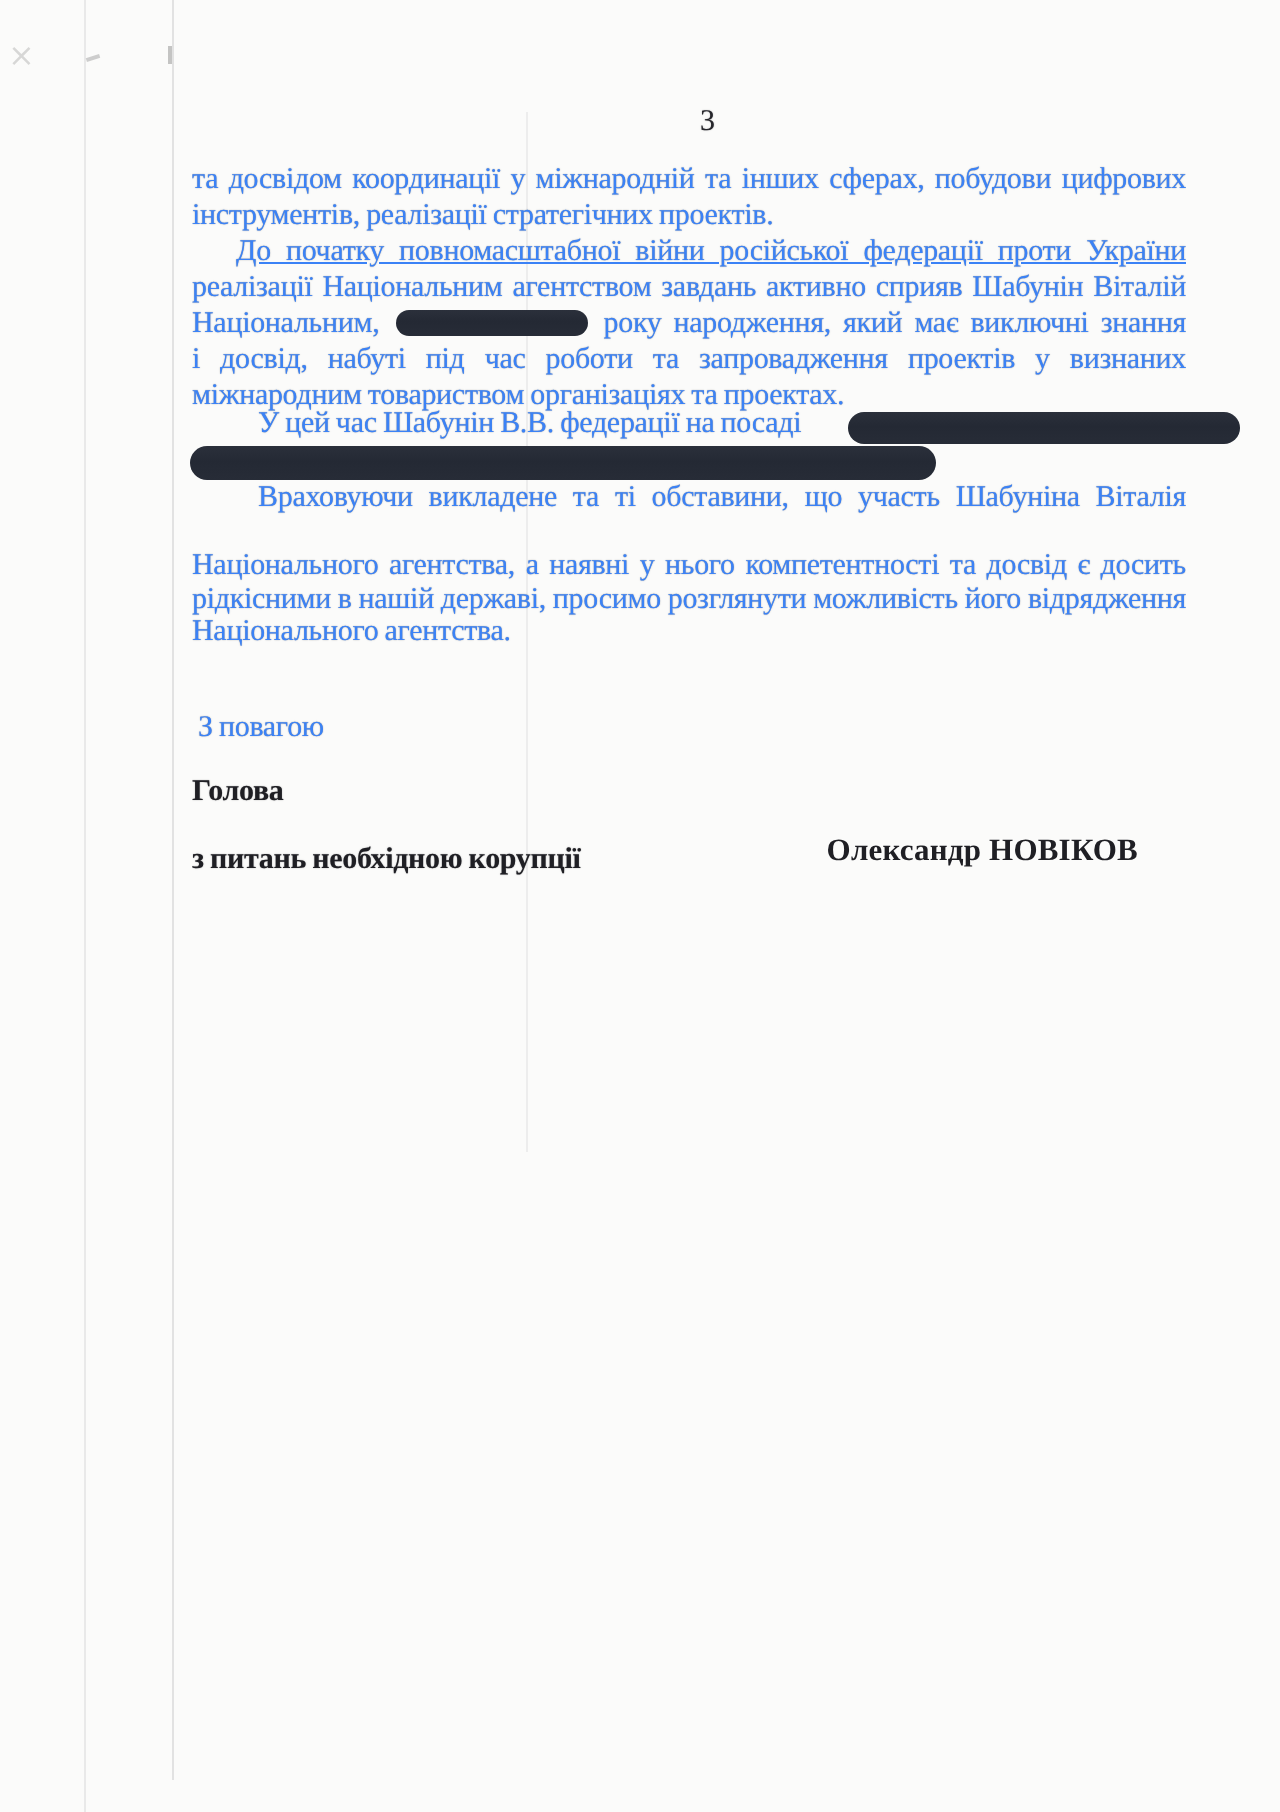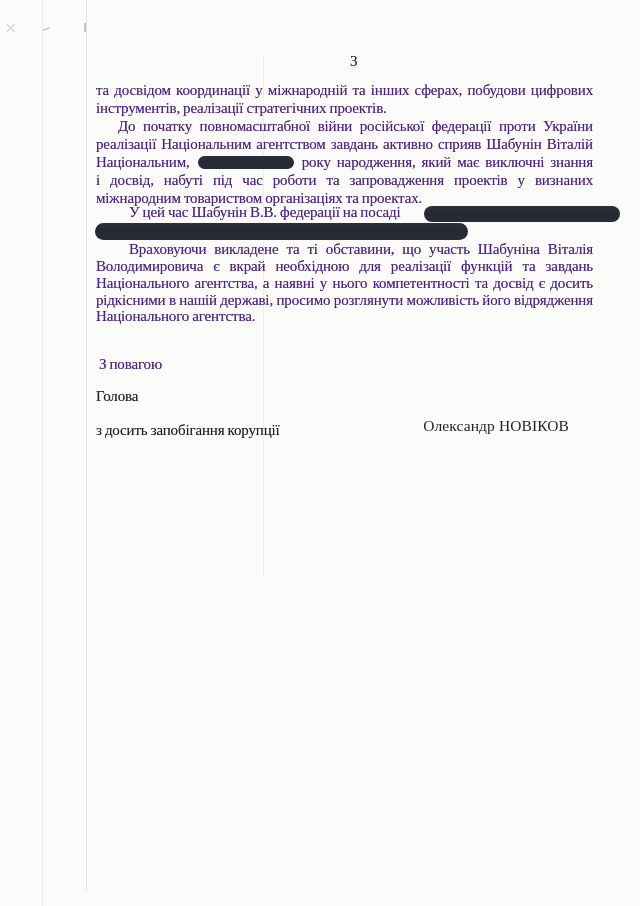--- a/index.html
+++ b/index.html
@@ -15,33 +15,33 @@
     overflow:hidden;
     color:#26262b;
   }
   
   .txt{
     position:absolute;
     left:96px;width:497px;height:19px;
     font-size:15px;line-height:18px;
     letter-spacing:-0.15px;
     word-spacing:-0.5px;
-    color:#4c1d95;
+    color:#3b82f6;
     text-shadow:0 0 0.6px rgba(45,45,50,0.55);
     overflow:hidden;
     white-space:nowrap;
   }
   .j{ 
     white-space:normal;
     text-align:justify;
     text-align-last:justify;
   }
-  .ind22{padding-left:22px;box-sizing:border-box;}
+  .ind22{padding-left:22px;box-sizing:border-box;text-decoration:underline;}
   .ind33{padding-left:33px;box-sizing:border-box;}
-  .b{font-weight:normal;color:#1f1f24;}
+  .b{font-weight:bold;color:#1f1f24;}
   .pagenum{
     position:absolute;top:52px;left:350px;width:20px;
     font-size:15px;line-height:18px;
     text-shadow:0 0 0.6px rgba(45,45,50,0.5);
   }
   .name-line{
     position:absolute;top:417px;left:87px;width:482px;
     height:19px;font-size:15.5px;line-height:18px;
     text-align:right;letter-spacing:0.1px;
   }
@@ -100,24 +100,23 @@
     <span>року народження, який має виключні знання</span>
   </div>
   <div class="txt j" style="top:171px">і досвід, набуті під час роботи та запровадження проектів у визнаних</div>
   <div class="txt" style="top:189px">міжнародним товариством організаціях та проектах.</div>
 
   <div class="txt ind33" style="top:203px">У цей час Шабунін В.В. федерації на посаді</div>
   <div class="redact bar-b"></div>
   <div class="redact bar-c"></div>
 
   <div class="txt j ind33" style="top:240px">Враховуючи викладене та ті обставини, що участь Шабуніна Віталія</div>
-  <div class="txt j" style="top:257px">Володимировича є вкрай необхідною для реалізації функцій та завдань</div>
   <div class="txt j" style="top:274px">Національного агентства, а наявні у нього компетентності та досвід є досить</div>
   <div class="txt j" style="top:291px">рідкісними в нашій державі, просимо розглянути можливість його відрядження до</div>
   <div class="txt" style="top:307px">Національного агентства.</div>
 
   <div class="txt" style="top:355px;left:99px">З повагою</div>
 
   <div class="txt b" style="top:387px">Голова</div>
-  <div class="txt b" style="top:421px">з досить запобігання корупції</div>
+  <div class="txt b" style="top:421px">з питань необхідною корупції</div>
   <div class="name-line b">Олександр НОВІКОВ</div>
 
 </div>
 
 </body></html>

